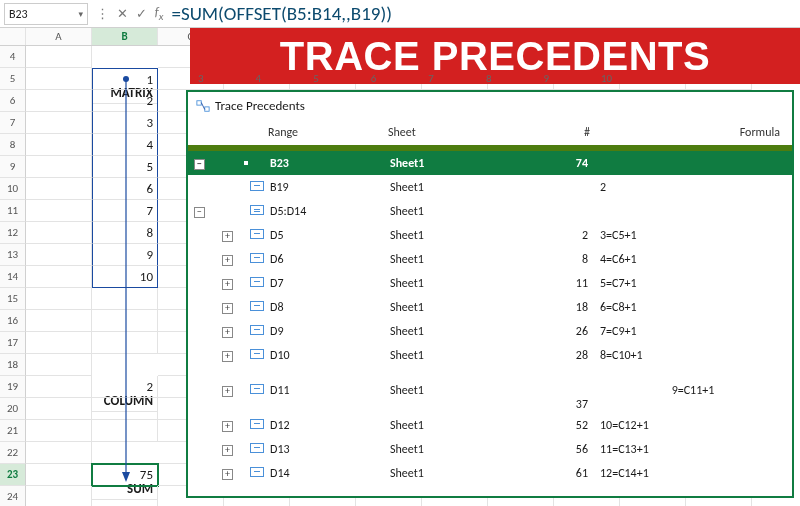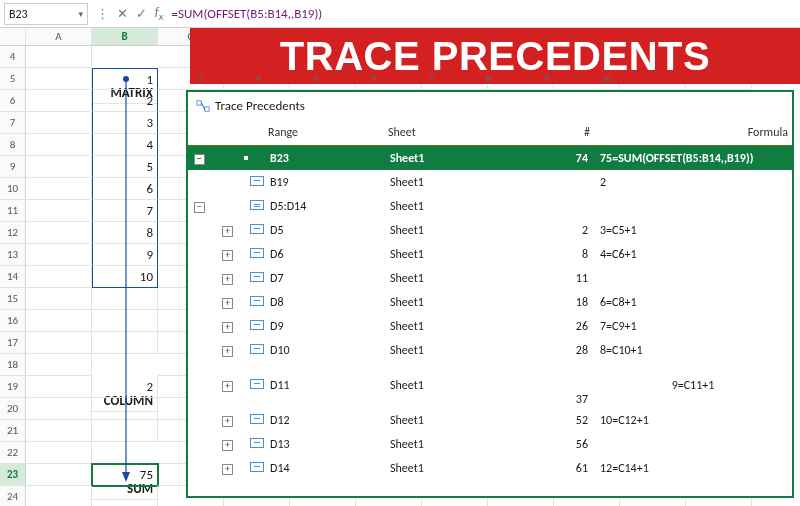--- a/index.html
+++ b/index.html
@@ -3,21 +3,21 @@
 <meta charset="utf-8">
 <style>
   * { box-sizing: border-box; margin: 0; padding: 0; }
   body { font-family: "Segoe UI", Calibri, Arial, sans-serif; font-size: 12px; color: #1a1a1a; background: #fff; width: 800px; height: 506px; overflow: hidden; position: relative; }
 
   
   .formula-bar { height: 28px; border-bottom: 1px solid #d0d0d0; display: flex; align-items: center; background: #fff; }
   .name-box { width: 84px; height: 22px; margin-left: 4px; border: 1px solid #ccc; display: flex; align-items: center; justify-content: space-between; padding: 0 4px; font-size: 12px; }
   .name-box .chev { font-size: 9px; color: #666; }
   .fb-icons { display: flex; align-items: center; gap: 8px; margin: 0 8px; color: #777; font-size: 13px; }
-  .fb-formula { font-size: 13px; color: #701a75; }
+  .fb-formula { font-size: 19px; color: #0c4a6e; }
 
   
   .grid-wrap { position: relative; height: 478px; width: 800px; }
   .col-headers { display: flex; height: 18px; border-bottom: 1px solid #d0d0d0; background: #fafafa; font-size: 11px; color: #555; }
   .col-headers div { border-right: 1px solid #e3e3e3; text-align: center; line-height: 17px; }
   .row-hdr { width: 26px; background: #fafafa; border-right: 1px solid #d0d0d0; border-bottom: 1px solid #e3e3e3; text-align: center; font-size: 11px; color: #555; line-height: 21px; }
   .cell { border-right: 1px solid #e3e3e3; border-bottom: 1px solid #e3e3e3; line-height: 21px; height: 22px; padding-right: 4px; font-size: 13px; }
   .row { display: flex; height: 22px; }
   .colA { width: 66px; }
   .colB { width: 66px; text-align: right; }
@@ -28,21 +28,21 @@
   .trace-svg { position: absolute; left: 0; top: 0; pointer-events: none; }
 
   
   .banner { position: absolute; left: 190px; top: 28px; width: 610px; height: 56px; background: #d32020; color: #fff; font-weight: 800; font-size: 40px; display: flex; align-items: center; justify-content: center; letter-spacing: 0.5px; font-family: Arial, sans-serif; }
 
   
   .panel { position: absolute; left: 186px; top: 90px; width: 608px; height: 408px; border: 2px solid #107c41; background: #fff; }
   .panel-title { padding: 6px 8px; font-size: 13px; display: flex; align-items: center; gap: 5px; }
   .panel-title .icon { width: 14px; height: 14px; display: inline-block; }
   .panel-table { width: 100%; }
-  .pt-head { display: grid; grid-template-columns: 28px 28px 20px 120px 150px 60px 1fr; padding: 4px 0; font-size: 12px; color: #333; border-bottom: 1px solid #4d7c0f; }
+  .pt-head { display: grid; grid-template-columns: 28px 28px 20px 120px 150px 60px 1fr; padding: 4px 0; font-size: 12px; color: #333; border-bottom: 6px solid #4d7c0f; }
   .pt-head div { padding: 2px 4px; }
   .pt-row { display: grid; grid-template-columns: 28px 28px 20px 120px 150px 60px 1fr; font-size: 12px; min-height: 24px; align-items: center; }
   .pt-row div { padding: 2px 6px; white-space: nowrap; overflow: hidden; text-overflow: ellipsis; }
   .pt-row.selected { background: #107c41; color: #fff; font-weight: 600; }
   .expander { width: 11px; height: 11px; border: 1px solid #888; display: inline-flex; align-items: center; justify-content: center; font-size: 10px; line-height: 1; background: #fff; color: #444; }
   .range-icon { width: 14px; height: 10px; display: inline-block; border: 1px solid #4a90d9; position: relative; background: #fff; }
   .range-icon::before { content: ""; position: absolute; left: 3px; right: 3px; top: 3px; border-top: 1px solid #4a90d9; }
   .range-icon.big::after { content: ""; position: absolute; left: 3px; right: 3px; bottom: 2px; border-top: 1px solid #4a90d9; }
   .sel-bar { border-left: 4px solid #fff; }
 
@@ -419,31 +419,30 @@
     <span>Trace Precedents</span>
   </div>
   <div class="panel-table">
     <div class="pt-head">
       <div></div>
         <div></div>
         <div></div>
       <div>Range</div>
       <div>Sheet</div>
       <div style="text-align:right">#</div>
-      <div style="text-align:right;padding-right:4px">Formula</div>
+      <div style="text-align:right;padding-right:12px">Formula</div>
     </div>
     <div id="pt-body">
         <div class="pt-row selected">
           <div><span class="expander">−</span></div>
           <div></div>
           <div class="sel-bar"></div>
           <div>B23</div>
           <div>Sheet1</div>
           <div style="text-align: right;">74</div>
-          <div style="text-align: left;">75=SUM(OFFSET(B5:B14,,B19))</div>
         </div>
         <div class="pt-row">
           <div></div>
           <div></div>
           <div><span class="range-icon"></span></div>
           <div>B19</div>
           <div>Sheet1</div>
           <div style="text-align: right;"></div>
           <div style="text-align: left;">2</div>
         </div>
@@ -474,20 +473,21 @@
           <div style="text-align: right;">8</div>
           <div style="text-align: left;">4=C6+1</div>
         </div>
         <div class="pt-row">
           <div></div>
           <div><span class="expander">+</span></div>
           <div><span class="range-icon"></span></div>
           <div>D7</div>
           <div>Sheet1</div>
           <div style="text-align: right;">11</div>
+          <div style="text-align: left;">5=C7+1</div>
         </div>
         <div class="pt-row">
           <div></div>
           <div><span class="expander">+</span></div>
           <div><span class="range-icon"></span></div>
           <div>D8</div>
           <div>Sheet1</div>
           <div style="text-align: right;">18</div>
           <div style="text-align: left;">6=C8+1</div>
         </div>
@@ -527,20 +527,21 @@
           <div style="text-align: right;">52</div>
           <div style="text-align: left;">10=C12+1</div>
         </div>
         <div class="pt-row">
           <div></div>
           <div><span class="expander">+</span></div>
           <div><span class="range-icon"></span></div>
           <div>D13</div>
           <div>Sheet1</div>
           <div style="text-align: right;">56</div>
+          <div style="text-align: left;">11=C13+1</div>
         </div>
         <div class="pt-row">
           <div></div>
           <div><span class="expander">+</span></div>
           <div><span class="range-icon"></span></div>
           <div>D14</div>
           <div>Sheet1</div>
           <div style="text-align: right;">61</div>
           <div style="text-align: left;">12=C14+1</div>
         </div>

